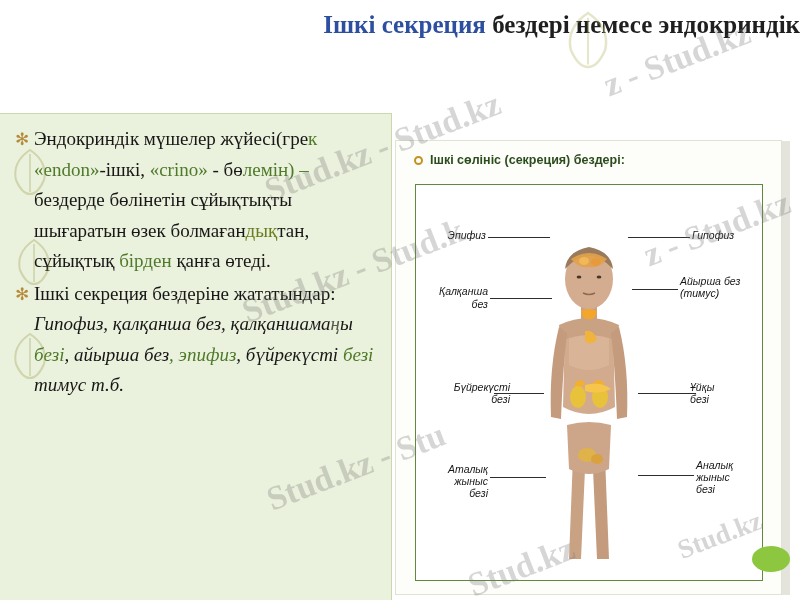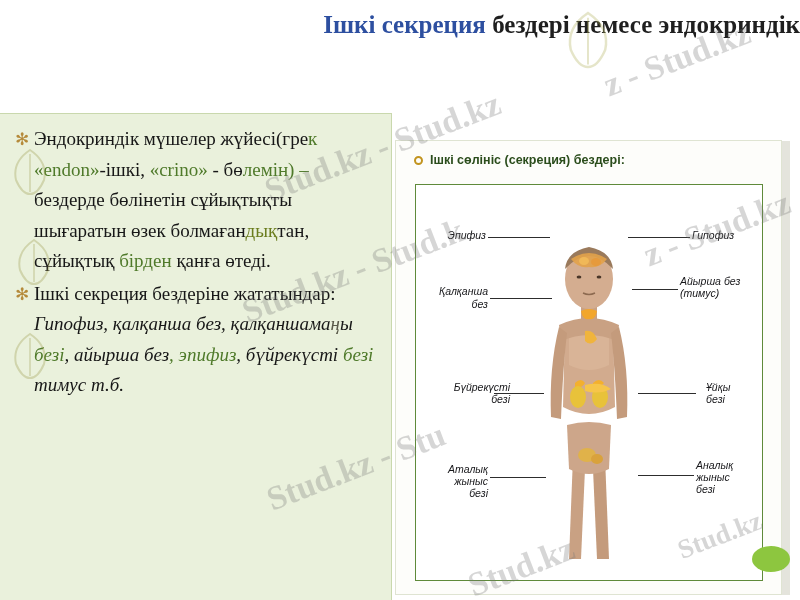--- a/index.html
+++ b/index.html
@@ -214,21 +214,21 @@
 
       <div class="lbl l" style="left:10px;top:278px;width:62px;line-height:12px;">Аталық<br>жыныс<br>безі</div>
       <div class="ldr" style="left:74px;top:292px;width:56px;"></div>
 
       <div class="lbl r" style="right:8px;top:44px;width:62px;">Гипофиз</div>
       <div class="ldr" style="right:72px;top:52px;width:62px;"></div>
 
       <div class="lbl r" style="right:4px;top:90px;width:78px;line-height:12px;">Айырша без<br>(тимус)</div>
       <div class="ldr" style="right:84px;top:104px;width:46px;"></div>
 
-      <div class="lbl r" style="right:4px;top:196px;width:52px;line-height:12px;">Ұйқы<br>безі</div>
+      <div class="lbl r" style="right:20px;top:196px;width:52px;line-height:12px;">Ұйқы<br>безі</div>
       <div class="ldr" style="right:66px;top:208px;width:58px;"></div>
 
       <div class="lbl r" style="right:8px;top:274px;width:58px;line-height:12px;margin-left:6px;">Аналық<br>жыныс<br>безі</div>
       <div class="ldr" style="right:68px;top:290px;width:56px;"></div>
 
       <div style="position:absolute;right:0;bottom:0;width:118px;height:40px;background:#ffffff;"></div>
     </div>
   </div>
 
   <div class="bottom-strip"></div>

